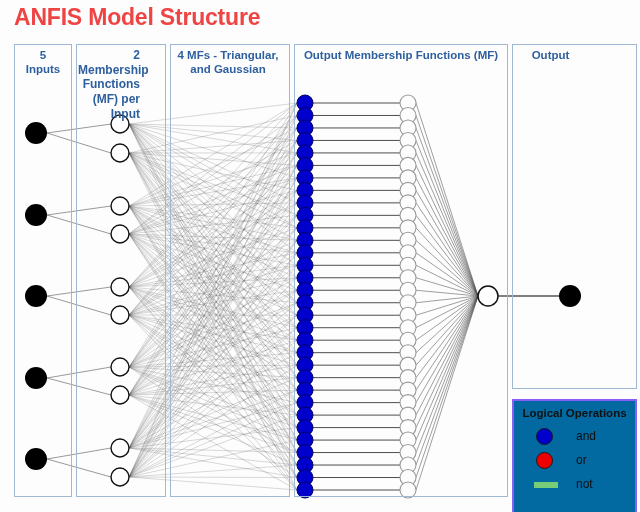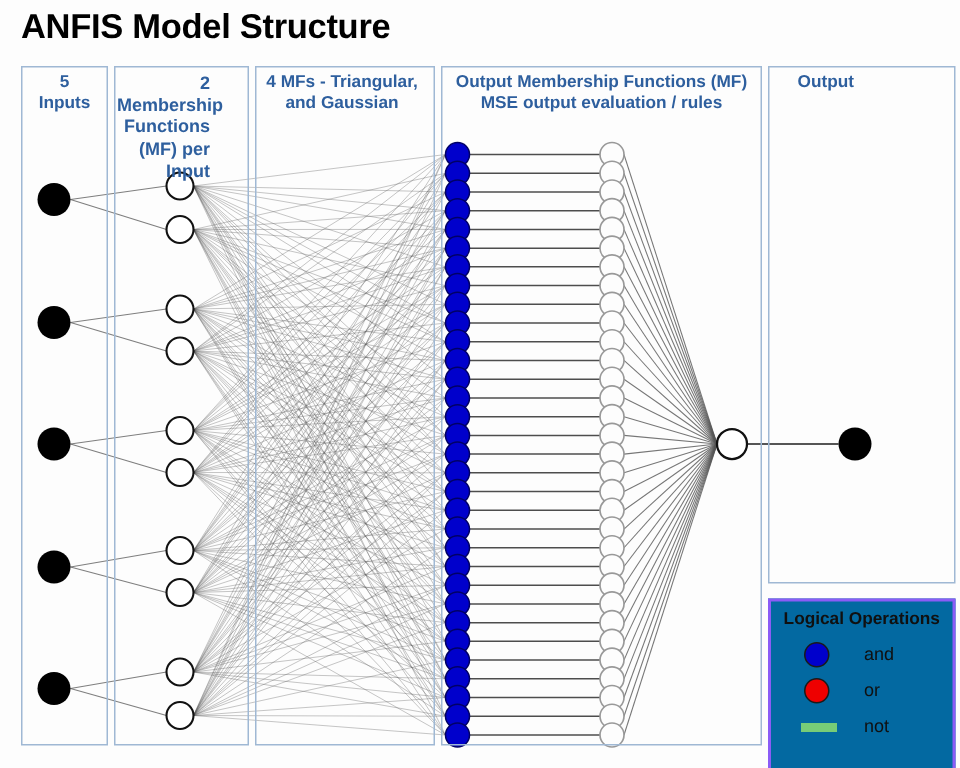--- a/index.html
+++ b/index.html
@@ -19,21 +19,21 @@
     position: absolute;
     left: 0; top: 0;
     width: 640px; height: 512px;
   }
   #title {
     position: absolute;
     left: 14px;
     top: 4px;
     font-size: 23px;
     font-weight: bold;
-    color: #000000;
+    color: #ef4444;
     letter-spacing: -0.2px;
     white-space: nowrap;
   }
   .panel {
     position: absolute;
     border: 1px solid #9fb8d4;
     background: transparent;
     box-sizing: border-box;
   }
   .panel-label {
@@ -495,21 +495,20 @@
         <div>(MF) per Input</div>
       </div>
       <div class="panel" style="left: 170px; top: 44px; width: 120px; height: 453px; border-color: rgb(159, 184, 212);"></div>
       <div class="panel-label" style="left: 170px; top: 48px; width: 116px; font-size: 11.5px; color: rgb(46, 95, 158);">
         <div>4 MFs - Triangular,</div>
         <div>and Gaussian</div>
       </div>
       <div class="panel" style="left: 294px; top: 44px; width: 214px; height: 453px; border-color: rgb(159, 184, 212);"></div>
       <div class="panel-label" style="left: 294px; top: 48px; width: 214px; font-size: 11.5px; color: rgb(46, 95, 158);">
         <div>Output Membership Functions (MF)</div>
-        <div>MSE output evaluation / rules</div>
       </div>
       <div class="panel" style="left: 512px; top: 44px; width: 125px; height: 345px; border-color: rgb(159, 184, 212);"></div>
       <div class="panel-label" style="left: 488px; top: 48px; width: 125px; font-size: 11.5px; color: rgb(46, 95, 158);">
         <div>Output</div>
       </div>
     </div>
 
   <div id="legend-panel">
     <div id="legend-title">Logical Operations</div>
     <div id="legend-items">

